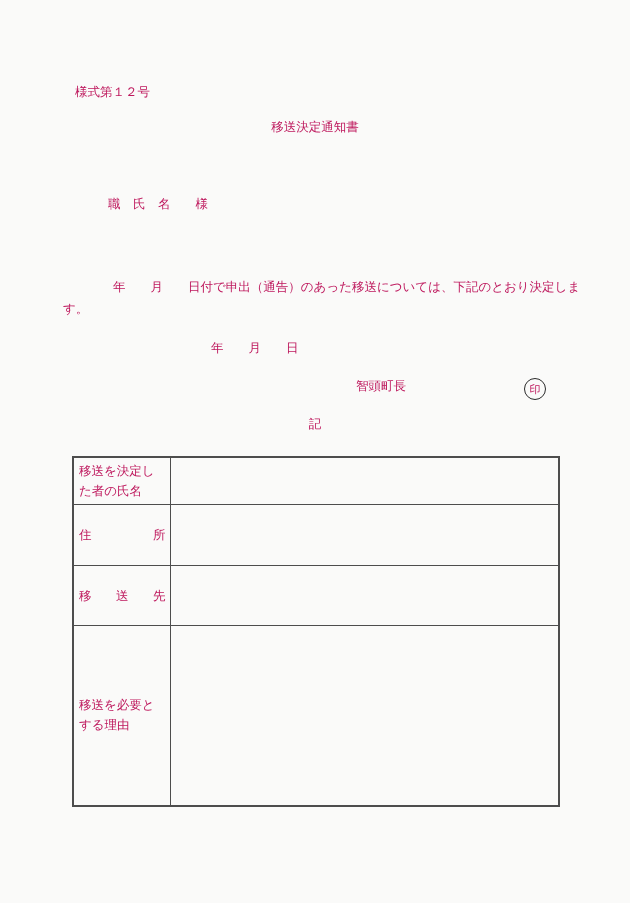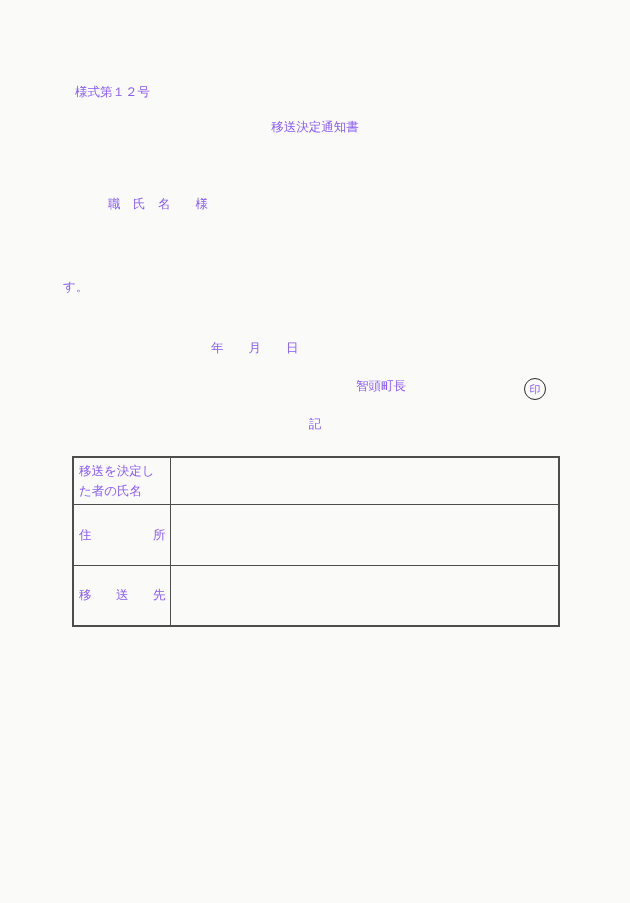--- a/index.html
+++ b/index.html
@@ -7,21 +7,21 @@
     padding: 0;
     background: #fafaf9;
   }
   .page {
     position: relative;
     width: 630px;
     height: 903px;
     background: #fafaf9;
     font-family: "Liberation Serif", "DejaVu Serif", serif;
     font-size: 12.5px;
-    color: #8b5cf6;
+    color: #be185d;
     overflow: hidden;
   }
   .form-number {
     position: absolute;
     left: 75px;
     top: 84px;
   }
   .doc-title {
     position: absolute;
     left: 0;
@@ -110,20 +110,21 @@
 
 <div class="page">
 
   <div class="form-number">様式第１２号</div>
 
   <div class="doc-title">移送決定通知書</div>
 
   <div class="addressee">職　氏　名　　様</div>
 
   <div class="body-par">
+    <div>　　　　年　　月　　日付で申出（通告）のあった移送については、下記のとおり決定しま</div>
     <div>す。</div>
   </div>
 
   <div class="date-line">年　　月　　日</div>
 
   <div class="signer">智頭町長</div>
 
   <div class="seal">
     <span>印</span>
   </div>
@@ -152,16 +153,20 @@
       <tr class="r3">
         <td>
           <div class="justify-parts">
             <span>移</span>
             <span>送</span>
             <span>先</span>
           </div>
         </td>
         <td></td>
       </tr>
+      <tr class="r4">
+        <td>移送を必要とする理由</td>
+        <td></td>
+      </tr>
     </tbody>
   </table>
 
 </div>
 
 </body></html>

